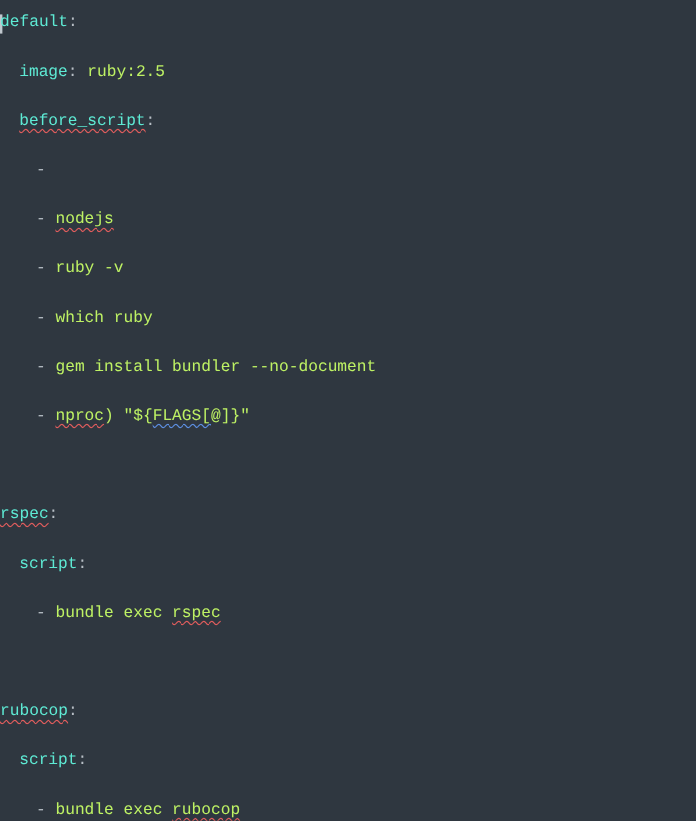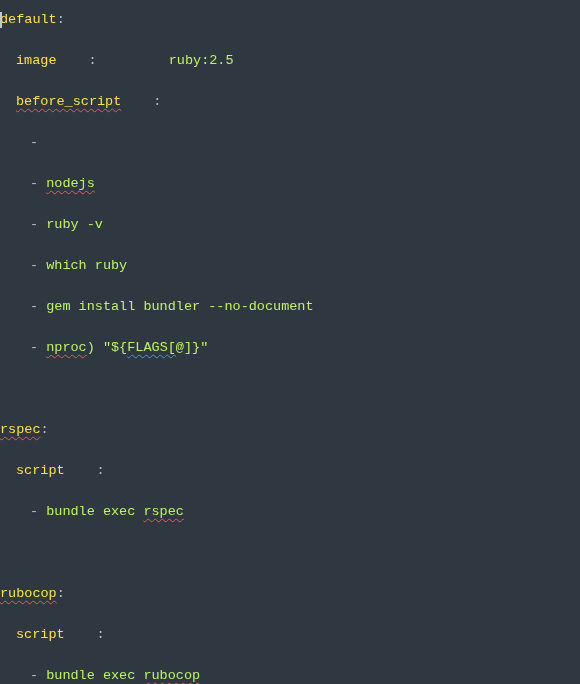--- a/index.html
+++ b/index.html
@@ -24,39 +24,39 @@
     height: 20.5px;
   }
   .cursor {
     display: inline-block;
     width: 2px;
     height: 16px;
     background: #c0c7ce;
     vertical-align: middle;
     margin-right: -2px;
   }
-  .key { color: #fde047; }
+  .key { color: #5eead4; }
   .colon { color: #b8bfc6; }
   .str { color: #bef264; }
   .dash { color: #b8bfc6; }
   .squiggle-red {
     text-decoration-line: underline;
     text-decoration-style: wavy;
     text-decoration-color: #e05c5c;
     text-decoration-thickness: 1px;
     text-underline-offset: 3px;
   }
   .squiggle-blue {
     text-decoration-line: underline;
     text-decoration-style: wavy;
     text-decoration-color: #5c8ee0;
     text-decoration-thickness: 1px;
     text-underline-offset: 3px;
   }
-  .ind1 { padding-left: 16px; gap: 32px; }
+  .ind1 { padding-left: 16px; }
   .ind2 { padding-left: 30px; }
 </style>
 </head>
 <body>
 
 <div>
 
 <div class="line"><span class="cursor"></span><span class="key">default</span><span class="colon">:</span></div>
 <div class="blank"></div>
 

